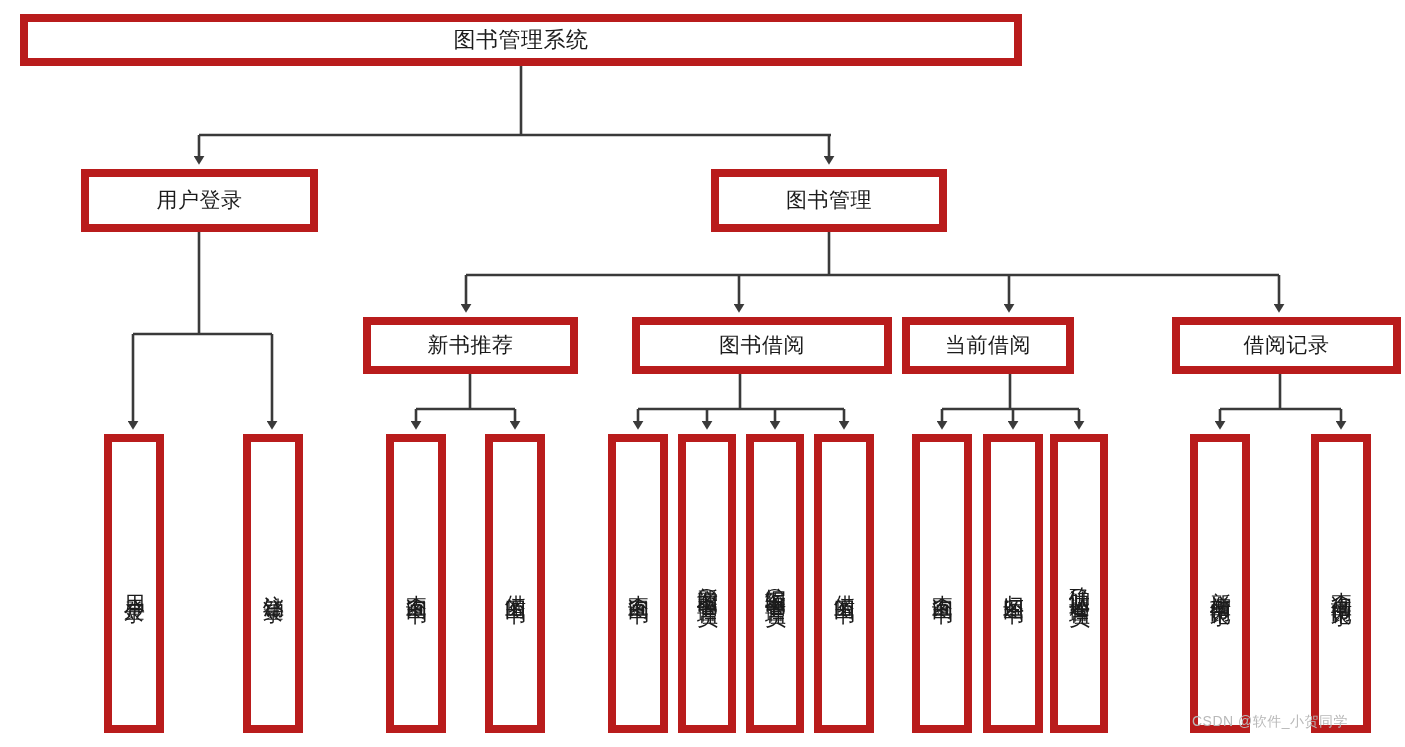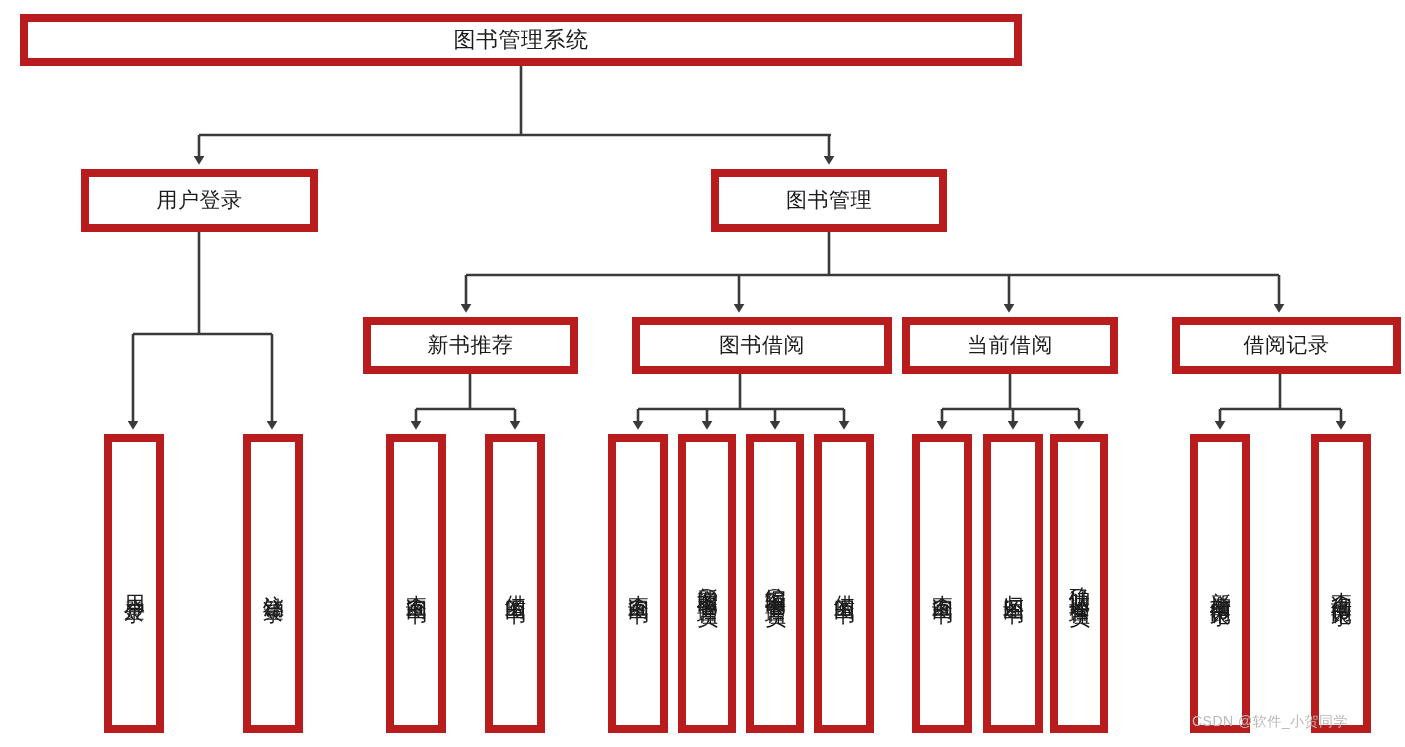--- a/index.html
+++ b/index.html
@@ -132,21 +132,21 @@
   <div class="node horiz" style="left:711px; top:169px; width:236px; height:63px;font-family:Liberation Serif, serif;">
     <span class="label">图书管理</span>
   </div>
 
   <div class="node horiz" style="left:363px; top:317px; width:215px; height:57px;">
     <span class="label">新书推荐</span>
   </div>
   <div class="node horiz" style="left:632px; top:317px; width:260px; height:57px;">
     <span class="label">图书借阅</span>
   </div>
-  <div class="node horiz" style="left:902px; top:317px; width:216px; height:57px;">
+  <div class="node horiz" style="left:902px; top:317px; width:172px; height:57px;">
     <span class="label">当前借阅</span>
   </div>
   <div class="node horiz" style="left:1172px; top:317px; width:229px; height:57px;">
     <span class="label">借阅记录</span>
   </div>
 
   <div class="node vert" style="left:104px; top:434px; width:60px; height:299px;">
     <span class="label">用户登录</span>
   </div>
   <div class="node vert" style="left:243px; top:434px; width:60px; height:299px;">

